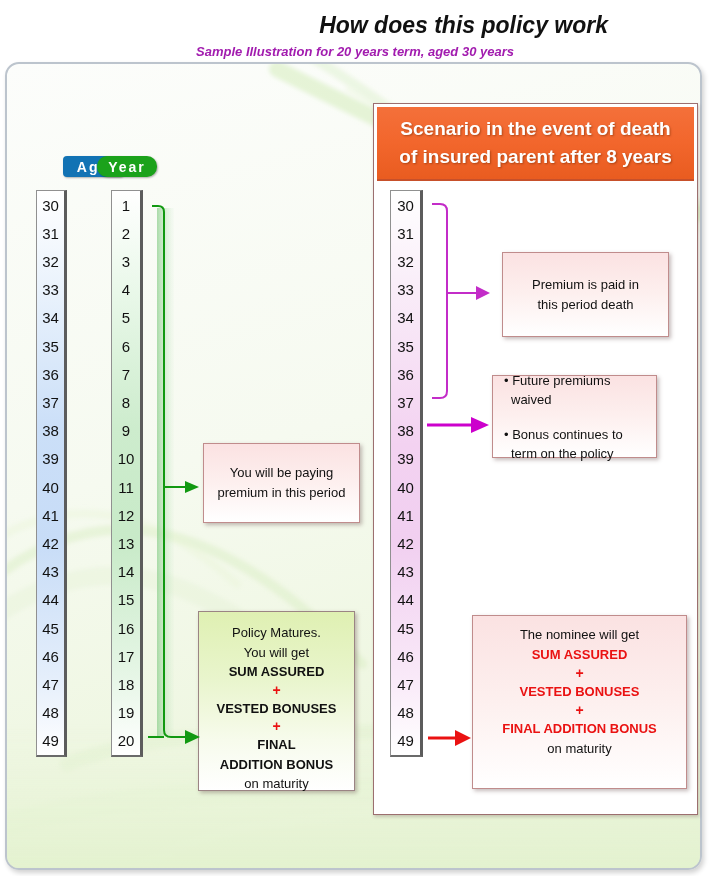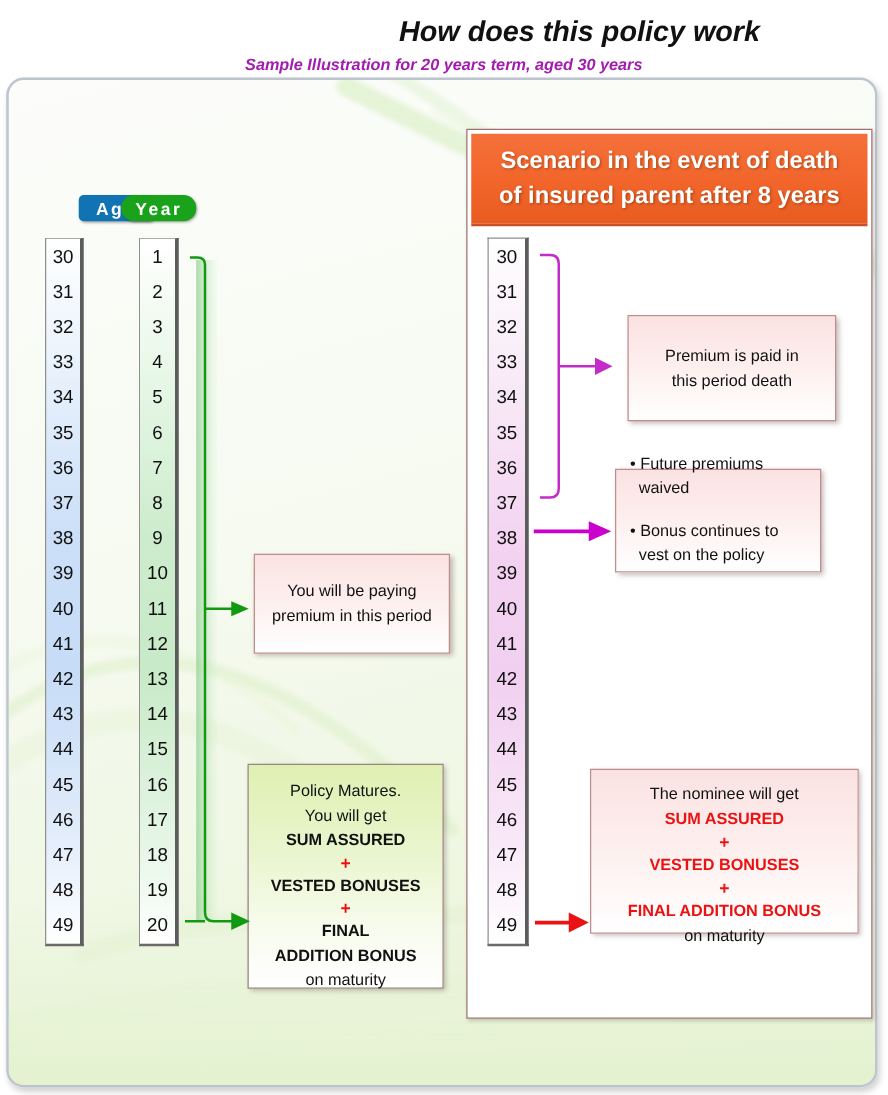--- a/index.html
+++ b/index.html
@@ -73,24 +73,24 @@
   }
   .pink-grad{background:linear-gradient(180deg,#fbe2e2 0%,#fdefee 48%,#ffffff 100%);}
   .box-premium-left{left:203px;top:443px;width:157px;height:80px;
     display:flex;flex-direction:column;justify-content:center;line-height:20px;}
   .box-maturity{left:198px;top:611px;width:157px;height:180px;
     background:linear-gradient(180deg,#dff0b2 0%,#e9f5cd 38%,#f7fbec 72%,#ffffff 100%);
     border:1px solid #9b8484;line-height:19.5px;padding-top:11px;}
   .box-premium-right{left:490px;top:252px;width:167px;height:85px;
     display:flex;flex-direction:column;justify-content:center;line-height:20px;margin-left:12px;}
   .box-waiver{left:492px;top:375px;width:165px;height:83px;
-    text-align:left;display:flex;flex-direction:column;justify-content:flex-end;
+    text-align:left;display:flex;flex-direction:column;justify-content:center;
     padding:4px 6px 4px 8px;line-height:19px;gap:16px;}
   .box-waiver .bullet{padding-left:10px;text-indent:-7px;}
-  .box-nominee{left:472px;top:615px;width:215px;height:132px;line-height:20px;padding-top:9px;}
+  .box-nominee{left:472px;top:615px;width:215px;height:174px;line-height:20px;padding-top:9px;}
 
   .bold{font-weight:bold;}
   .red{color:#ea1212;font-weight:bold;}
   .plus{color:#ea1212;font-weight:bold;font-size:14px;line-height:17px;}
 
   .arrows{position:absolute;left:0;top:0;pointer-events:none;}
 </style>
 </head>
 <body data-interactable="false">
 
@@ -218,21 +218,21 @@
   <div data-interactable="false">on maturity</div>
 </div>
 
 <div class="note-box pink-grad box-premium-right" data-interactable="false">
   <div data-interactable="false">Premium is paid in</div>
   <div data-interactable="false">this period death</div>
 </div>
 
 <div class="note-box pink-grad box-waiver" data-interactable="false">
   <div class="bullet" data-interactable="false">• Future premiums waived</div>
-  <div class="bullet" data-interactable="false">• Bonus continues to vest on the policy</div>
+  <div class="bullet" data-interactable="false">• Bonus continues to term on the policy</div>
 </div>
 
 <div class="note-box pink-grad box-nominee" data-interactable="false">
   <div data-interactable="false">The nominee will get</div>
   <div class="red" data-interactable="false">SUM ASSURED</div>
   <div class="plus" data-interactable="false">+</div>
   <div class="red" data-interactable="false">VESTED BONUSES</div>
   <div class="plus" data-interactable="false">+</div>
   <div class="red" data-interactable="false">FINAL ADDITION BONUS</div>
   <div data-interactable="false">on maturity</div>

